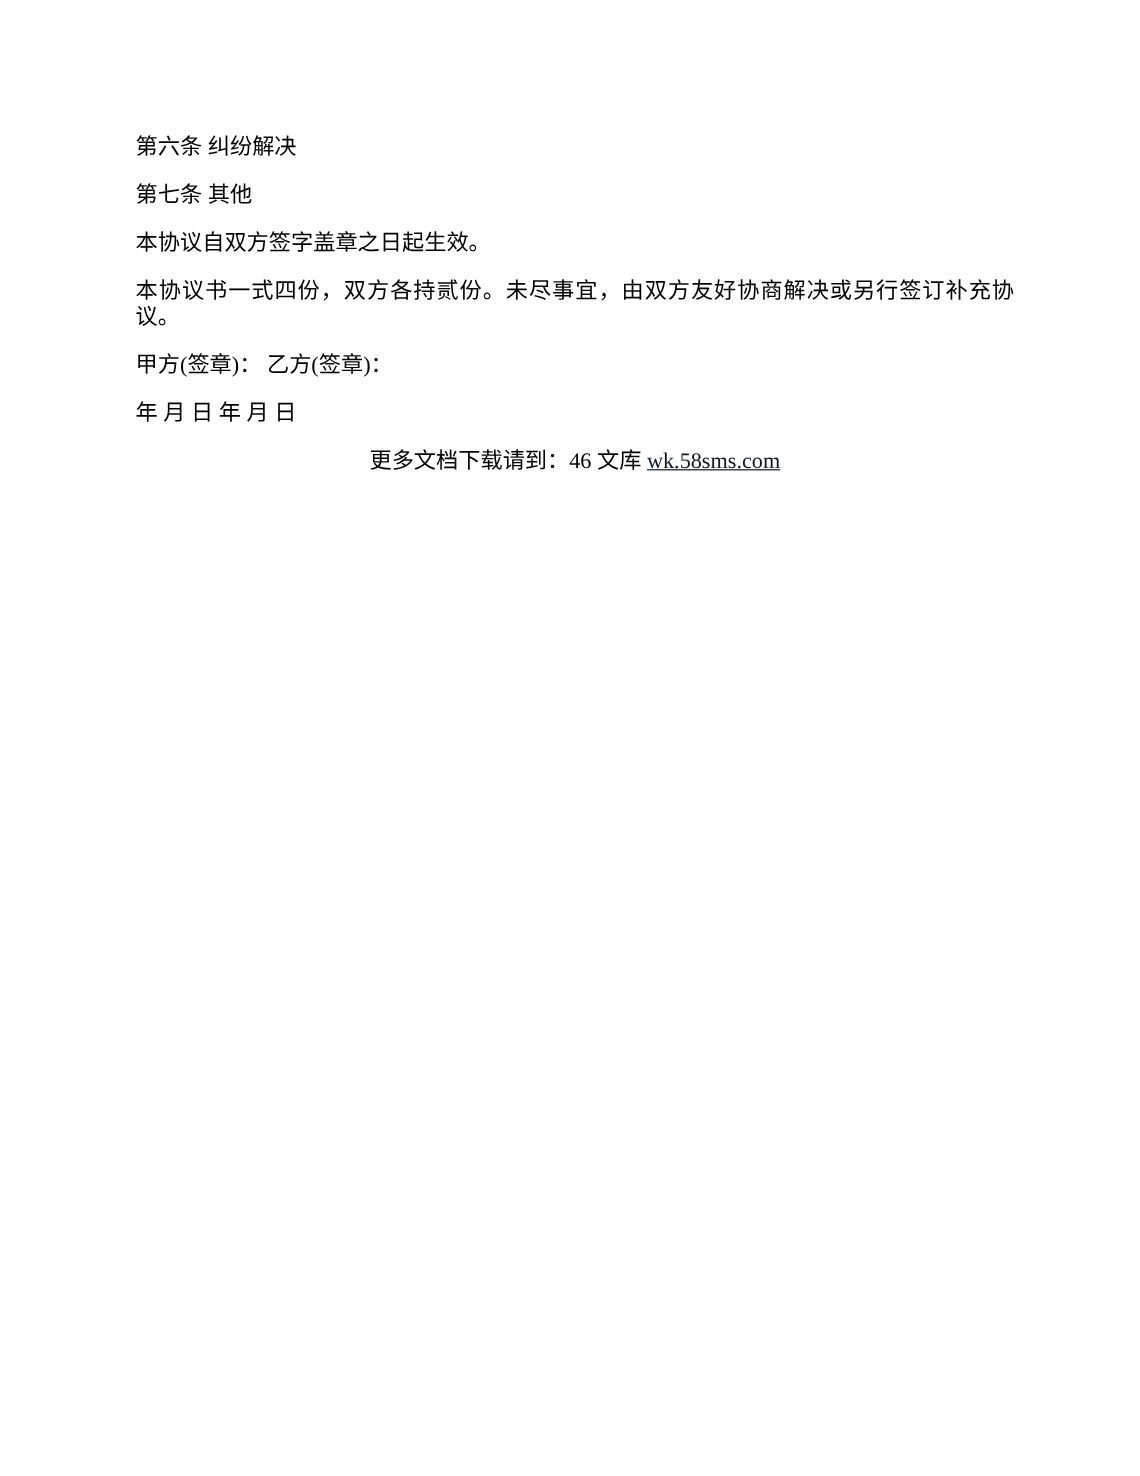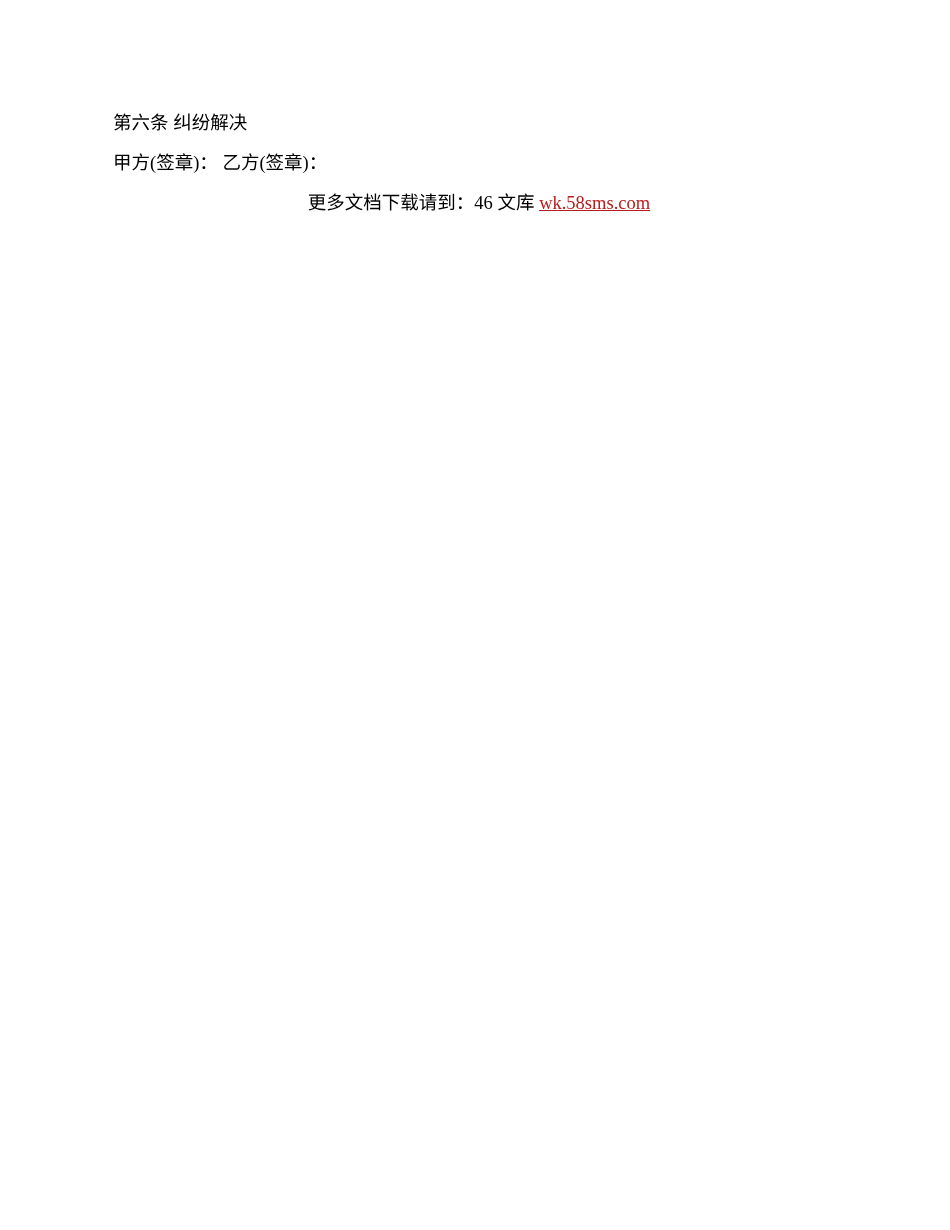--- a/index.html
+++ b/index.html
@@ -29,38 +29,42 @@
     text-align: justify;
     letter-spacing: 0;
   }
   .doc p.sig {
     text-align: left;
   }
   .doc p.footer-note {
     text-align: center;
   }
   .doc a {
-    color: #b91c1c;
+    color: #0f172a;
     text-decoration: underline;
     cursor: pointer;
   }
 </style>
 </head>
 <body>
 
 <div class="page">
   <div class="doc">
 
     <p>第六条 纠纷解决</p>
 
 
+    <p>第七条 其他</p>
+
+    <p>本协议自双方签字盖章之日起生效。</p>
 
 
-
+    <p>本协议书一式四份，双方各持贰份。未尽事宜，由双方友好协商解决或另行签订补充协议。</p>
 
     <p class="sig">甲方(签章)：  乙方(签章)：</p>
 
+    <p class="sig">年 月 日 年 月 日</p>
 
 
     <p class="footer-note"><span>更多文档下载请到：46 文库 </span><a href="#">wk.58sms.com</a></p>
 
   </div>
 </div>
 
 </body></html>

